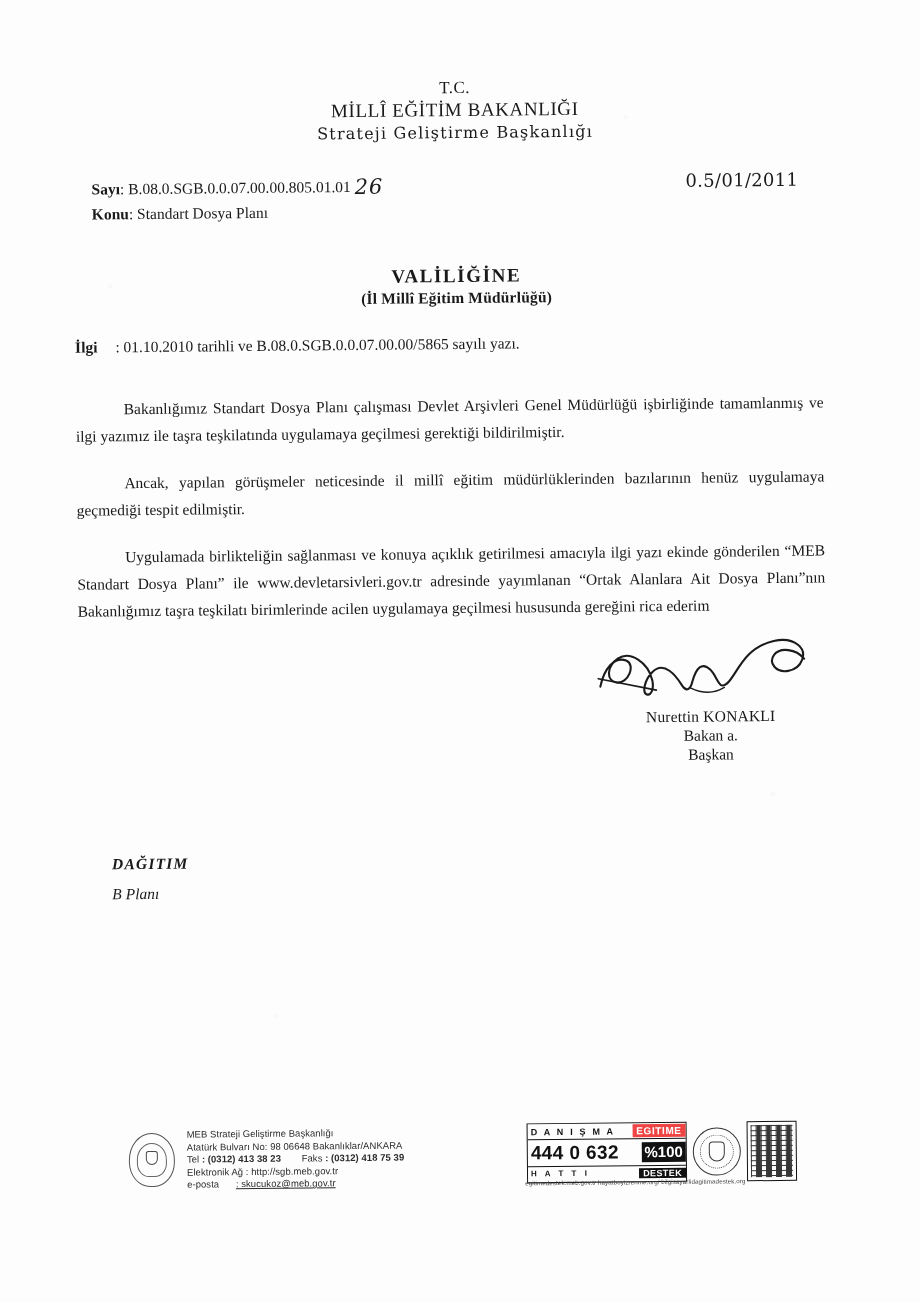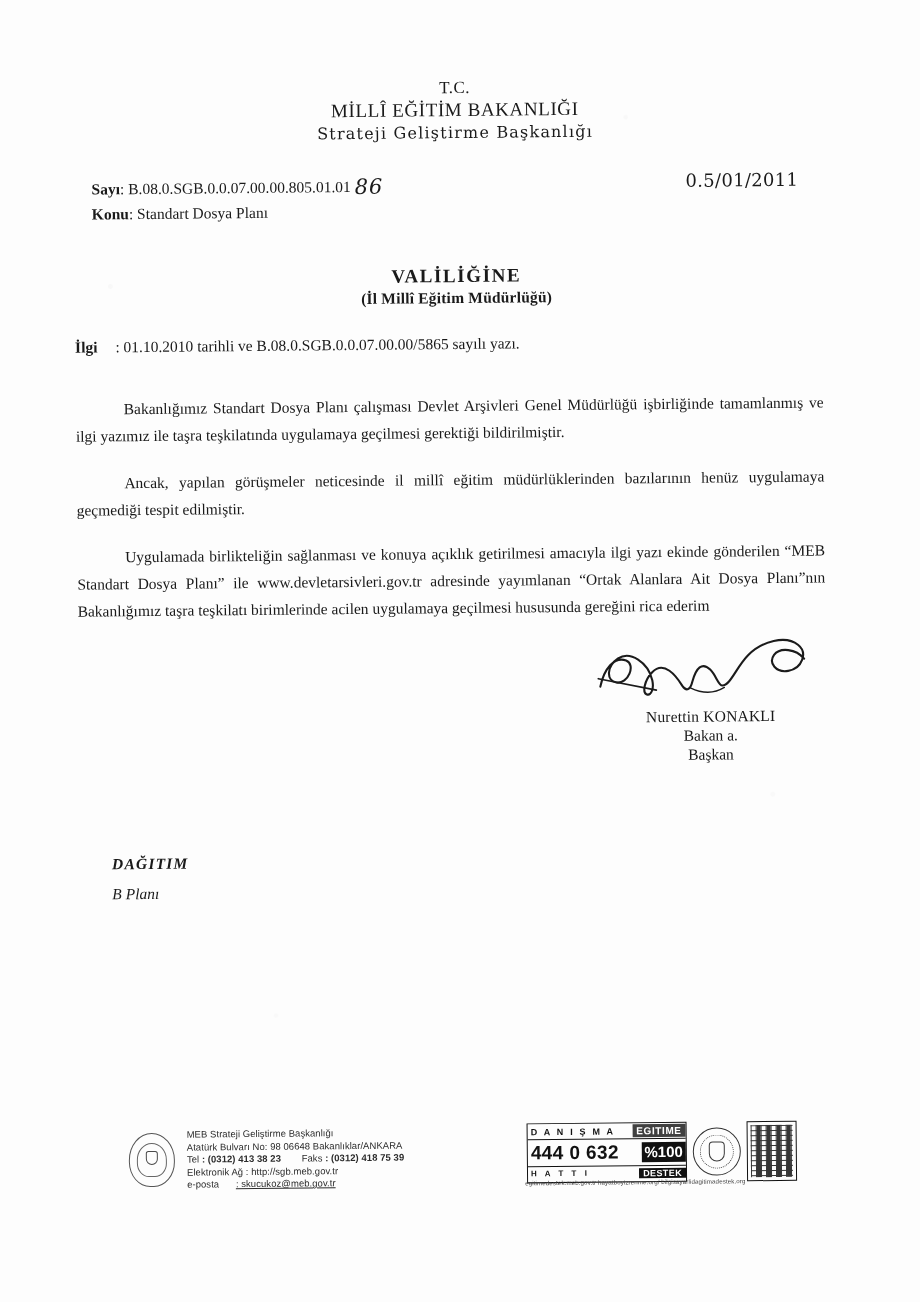--- a/index.html
+++ b/index.html
@@ -220,21 +220,21 @@
   .bn-danisma {
     font-family: "Liberation Sans", sans-serif;
     font-size: 9px;
     font-weight: bold;
     letter-spacing: 2.2px;
     padding-left: 3px;
     flex: 1;
     color: #111;
   }
   .bn-egitim {
-    background: #404040;
+    background: #ef4444;
     color: #fff;
     font-family: "Liberation Sans", sans-serif;
     font-size: 10px;
     font-weight: bold;
     letter-spacing: 0.6px;
     padding: 1px 4px;
   }
   .bn-mid {
     display: flex;
     align-items: center;
@@ -346,21 +346,21 @@
 
   <div class="blk hdr" style="left:0; top:78px;">
     <div class="l1">T.C.</div>
     <div class="l2">MİLLÎ EĞİTİM BAKANLIĞI</div>
     <div class="l3">Strateji Geliştirme Başkanlığı</div>
   </div>
 
   <div class="blk" style="left:96px; top:172px;">
     <div class="meta-line">
       <span class="meta-label">Sayı</span><span>: B.08.0.SGB.0.0.07.00.00.805.01.01</span>
-      <span class="handwrite">86</span>
+      <span class="handwrite">26</span>
     </div>
     <div class="meta-line" style="margin-top:6px;">
       <span class="meta-label">Konu</span><span>: Standart Dosya Planı</span>
     </div>
   </div>
 
   <div class="blk date-hand" style="left:690px; top:172px;">0.5/01/2011</div>
 
   <div class="blk addr" style="left:0; top:265px;">
     <div class="a1">VALİLİĞİNE</div>

